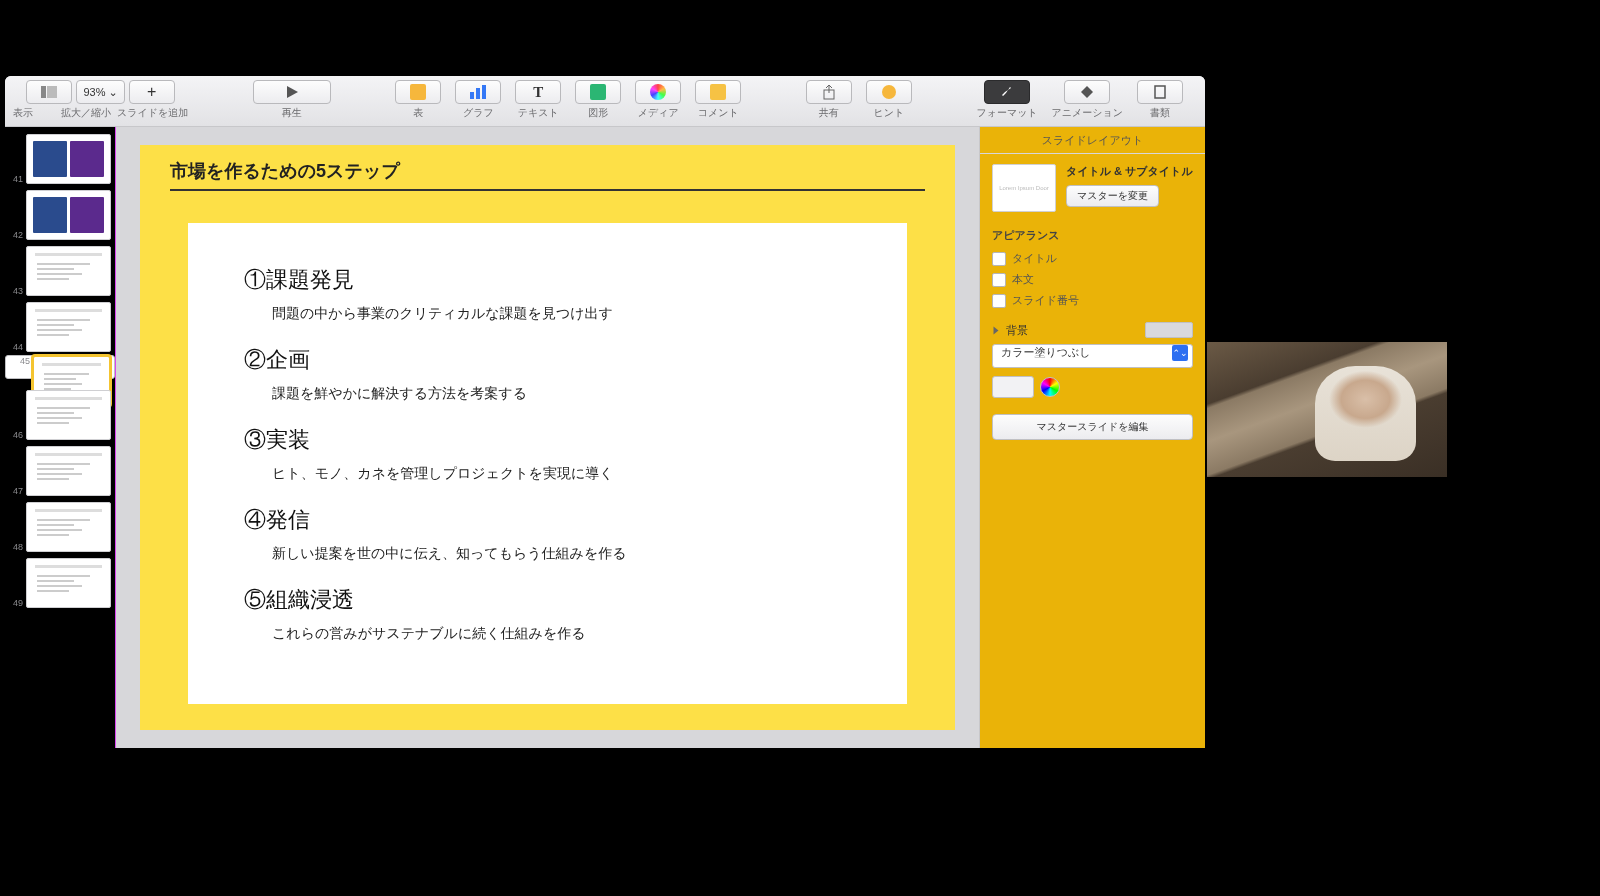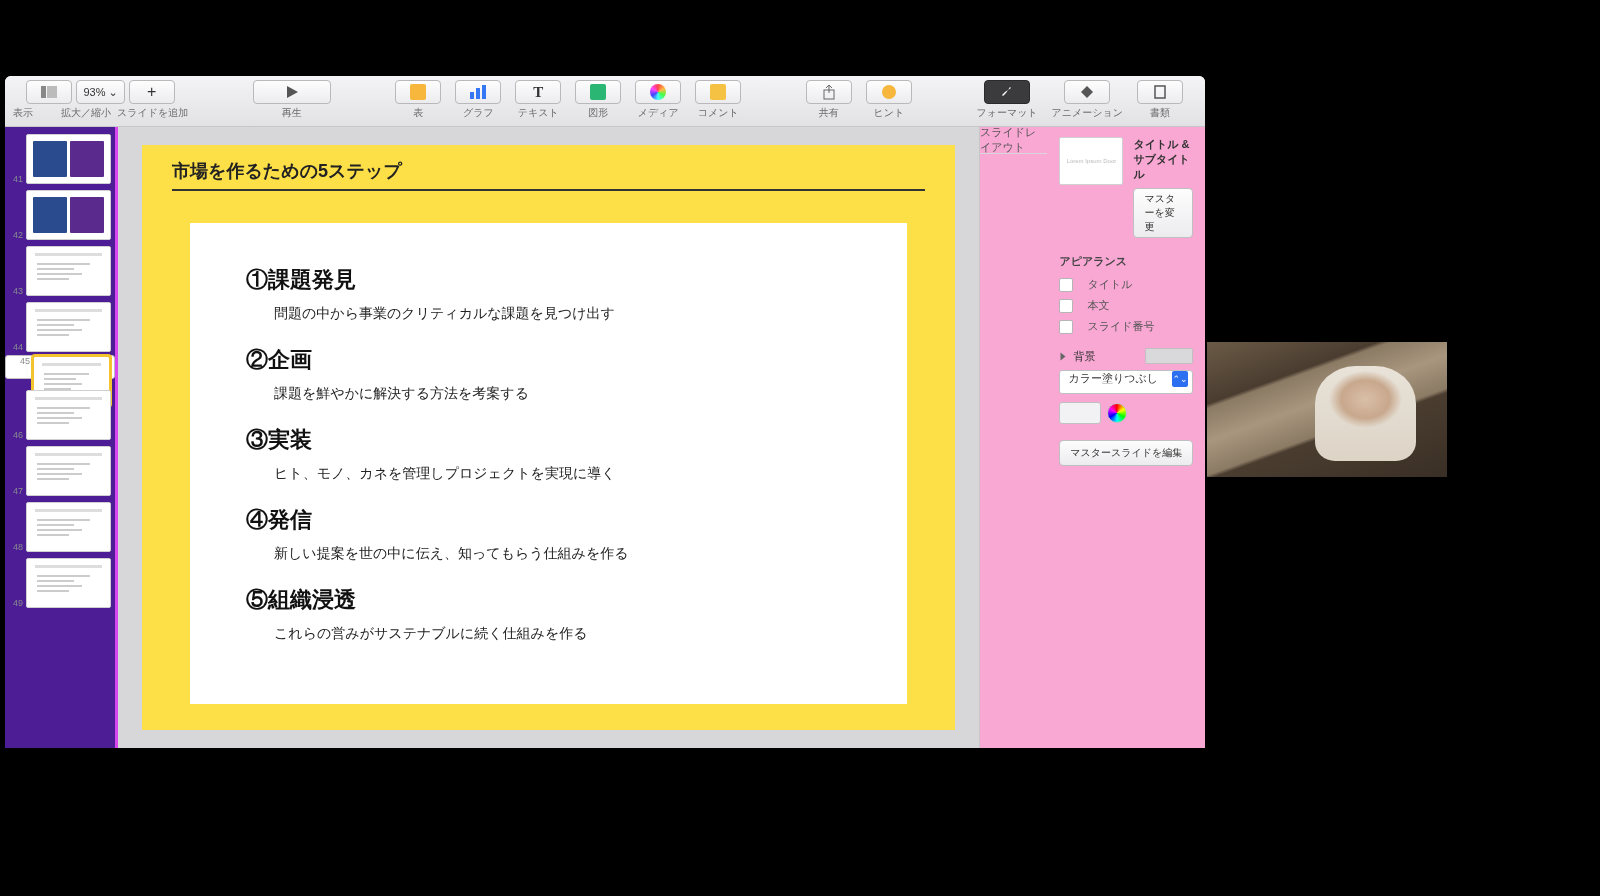--- a/index.html
+++ b/index.html
@@ -8,50 +8,50 @@
   .toolbar{height:38px;background:linear-gradient(#f4f4f6,#e2e2e5);border-bottom:1px solid #c7c7ca;display:flex;align-items:flex-start;padding:4px 8px 8px;border-radius:6px 6px 0 0}
   .tgroup{display:flex;flex-direction:column;align-items:center;margin-right:14px}
   .tbtn{height:22px;min-width:32px;background:linear-gradient(#fdfdfd,#ececef);border:1px solid #b9b9bc;border-radius:4px;display:flex;align-items:center;justify-content:center;font-size:11px;color:#333;padding:0 6px}
   .tbtn.active{background:#3b3b3d;color:#fff;border-color:#2a2a2c}
   .tlabel{font-size:10px;color:#6b6b6e;margin-top:2px;white-space:nowrap}
   .spacer{flex:1}
   .sq{width:16px;height:16px;border-radius:2px}
   
   .body{flex:1;display:flex;min-height:0}
   
-  .thumbs{width:110px;background:#4c1d95;border-right:3px solid #d946ef;overflow:hidden;padding-top:4px}
+  .thumbs{width:110px;background:#000000;border-right:1px solid #d946ef;overflow:hidden;padding-top:4px}
   .trow{display:flex;align-items:flex-end;padding:3px 4px 3px 2px}
   .tnum{width:16px;font-size:9px;color:#8a8a8d;text-align:right;padding-right:3px}
   .tcard{flex:1;height:48px;background:#fff;border:1px solid #cfcfd2;border-radius:2px;position:relative;overflow:hidden}
   .trow.sel .tcard{outline:3px solid #f4c430;outline-offset:-1px}
   .tcard .bar{position:absolute;top:6px;left:8px;right:8px;height:3px;background:#ddd}
   .tcard .lines{position:absolute;top:16px;left:10px;right:20px}
   .tcard .lines div{height:2px;background:#ccc;margin-bottom:3px}
   .timg{position:absolute;inset:6px;display:flex;gap:3px}
   .timg span{flex:1;border-radius:1px}
   
   .canvas{flex:1;background:#d7d7da;position:relative;overflow:hidden}
   .slide{position:absolute;left:24px;top:18px;right:24px;bottom:18px;background:#fde047}
   .stitle{position:absolute;left:30px;top:14px;font-size:18px;font-weight:600;color:#222}
   .sline{position:absolute;left:30px;right:30px;top:44px;height:2px;background:#333}
   .sbox{position:absolute;left:48px;right:48px;top:78px;bottom:26px;background:#fff;padding:42px 56px}
   .step{margin-bottom:22px}
-  .step h3{margin:0 0 10px;font-size:22px;font-weight:700;color:#111}
+  .step h3{margin:0 0 10px;font-size:22px;font-weight:400;color:#111}
   .step p{margin:0;font-size:14px;color:#222;padding-left:28px}
   
-  .inspect{width:225px;background:#f9a8d4;border-left:1px solid #c7c7ca;display:flex;font-size:11px}
+  .inspect{width:225px;background:#eab308;border-left:1px solid #c7c7ca;display:flex;flex-direction:column;font-size:11px}
   .ihead{height:26px;display:flex;align-items:center;justify-content:center;color:#555;border-bottom:1px solid #d7d7da;font-size:11px}
   .ibody{padding:10px 12px}
   .layoutrow{display:flex;gap:10px;align-items:flex-start;margin-bottom:16px}
   .laythumb{width:62px;height:46px;background:#fff;border:1px solid #d0d0d3;border-radius:2px;display:flex;align-items:center;justify-content:center;font-size:6px;color:#bbb}
   .laymeta{flex:1}
   .laymeta .lt{font-size:11px;font-weight:600;margin-bottom:6px}
   .chgbtn{display:inline-block;padding:3px 10px;background:linear-gradient(#fdfdfd,#ececef);border:1px solid #c0c0c3;border-radius:4px;font-size:10px}
   .sect{font-size:11px;font-weight:600;color:#444;margin:6px 0 8px}
-  .chk{display:flex;align-items:center;gap:14px;margin-bottom:6px;color:#555}
+  .chk{display:flex;align-items:center;gap:6px;margin-bottom:6px;color:#555}
   .chk .box{width:12px;height:12px;border:1px solid #b5b5b8;border-radius:2px;background:#fff}
   .bgrow{display:flex;align-items:center;gap:6px;margin:14px 0 6px}
   .tri{width:0;height:0;border-left:4px solid transparent;border-right:4px solid transparent;border-top:5px solid #666;transform:rotate(-90deg)}
   .bgsw{width:46px;height:14px;background:#d9d9dc;border:1px solid #c0c0c3;border-radius:2px;margin-left:auto}
   .sel{display:flex;align-items:flex-start;height:22px;background:#fff;border:1px solid #c0c0c3;border-radius:3px;padding:0 4px 0 8px;margin-bottom:8px}
   .sel .cap{flex:1;color:#333}
   .sel .dd{width:16px;height:16px;background:#2d6ff1;border-radius:2px;display:flex;align-items:center;justify-content:center;color:#fff;font-size:9px}
   .colorwell{display:flex;align-items:center;gap:6px;margin-bottom:16px}
   .cw{width:40px;height:20px;background:#f2f2f4;border:1px solid #c0c0c3;border-radius:3px}
   .cwcirc{width:18px;height:18px;border:1px solid #c0c0c3;border-radius:50%;background:conic-gradient(red,yellow,lime,cyan,blue,magenta,red)}

